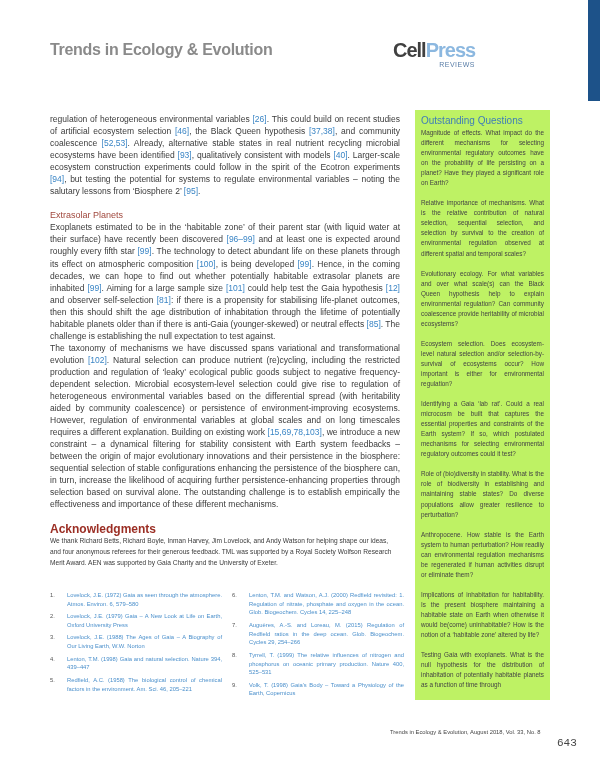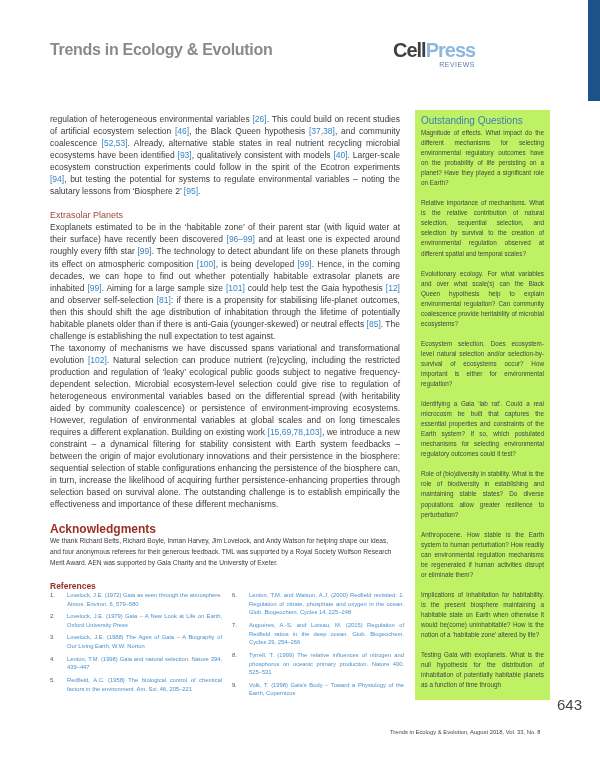--- a/index.html
+++ b/index.html
@@ -22,21 +22,21 @@
   .refs-head { color:#9b2e24; font-size:8.5px; font-weight:bold; margin-top:12px; }
   .refs { position:absolute; left:50px; top:591px; width:355px; display:flex; gap:10px; font-size:5.8px; line-height:8.7px; }
   .refs-col { width:172px; }
   .ref-item { display:flex; margin-bottom:3.8px; }
   .ref-num { width:17px; flex-shrink:0; color:#555; }
   .ref-text { color:#4a8fcb; text-align:justify; }
   .box { position:absolute; left:415px; top:110px; width:135px; height:590px; background:#bef264; padding:5px 6px 0 6px; box-sizing:border-box; overflow:hidden; }
   .box-title { color:#3f7db8; font-size:10px; margin-bottom:2px; }
   .q { font-size:6.35px; line-height:10.05px; color:#444; text-align:justify; margin-bottom:10px; }
   .footer { position:absolute; left:390px; top:729px; font-size:5.8px; color:#444; }
-  .page-num { position:absolute; left:557px; top:696px; font-size:15px; color:#444; }
+  .page-num { position:absolute; left:557px; top:737px; font-size:11px; color:#444;font-family:Liberation Mono, monospace; }
 </style>
 </head>
 <body>
 
 <div class="journal">Trends in Ecology &amp; Evolution</div>
 
 <div class="logo">
   <div class="logo-main"><span class="logo-cell">Cell</span><span class="logo-press">Press</span></div>
   <div class="logo-sub">REVIEWS</div>
 </div>
@@ -46,21 +46,20 @@
   <p>regulation of heterogeneous environmental variables <span class="ref-link">[26]</span>. This could build on recent studies of artificial ecosystem selection <span class="ref-link">[46]</span>, the Black Queen hypothesis <span class="ref-link">[37,38]</span>, and community coalescence <span class="ref-link">[52,53]</span>. Already, alternative stable states in real nutrient recycling microbial ecosystems have been identified <span class="ref-link">[93]</span>, qualitatively consistent with models <span class="ref-link">[40]</span>. Larger-scale ecosystem construction experiments could follow in the spirit of the Ecotron experiments <span class="ref-link">[94]</span>, but testing the potential for systems to regulate environmental variables – noting the salutary lessons from ‘Biosphere 2’ <span class="ref-link">[95]</span>.</p>
 
   <div class="subhead">Extrasolar Planets</div>
   <p>Exoplanets estimated to be in the ‘habitable zone’ of their parent star (with liquid water at their surface) have recently been discovered <span class="ref-link">[96–99]</span> and at least one is expected around roughly every fifth star <span class="ref-link">[99]</span>. The technology to detect abundant life on these planets through its effect on atmospheric composition <span class="ref-link">[100]</span>, is being developed <span class="ref-link">[99]</span>. Hence, in the coming decades, we can hope to find out whether potentially habitable extrasolar planets are inhabited <span class="ref-link">[99]</span>. Aiming for a large sample size <span class="ref-link">[101]</span> could help test the Gaia hypothesis <span class="ref-link">[12]</span> and observer self-selection <span class="ref-link">[81]</span>: if there is a propensity for stabilising life-planet outcomes, then this should shift the age distribution of inhabitation through the lifetime of potentially habitable planets older than if there is anti-Gaia (younger-skewed) or neutral effects <span class="ref-link">[85]</span>. The challenge is establishing the null expectation to test against.</p>
 
   <p>The taxonomy of mechanisms we have discussed spans variational and transformational evolution <span class="ref-link">[102]</span>. Natural selection can produce nutrient (re)cycling, including the restricted production and regulation of ‘leaky’ ecological public goods subject to negative frequency-dependent selection. Microbial ecosystem-level selection could give rise to regulation of heterogeneous environmental variables based on the differential spread (with heritability aided by community coalescence) or persistence of environment-improving ecosystems. However, regulation of environmental variables at global scales and on long timescales requires a different explanation. Building on existing work <span class="ref-link">[15,69,78,103]</span>, we introduce a new constraint – a dynamical filtering for stability consistent with Earth system feedbacks – between the origin of major evolutionary innovations and their persistence in the biosphere: sequential selection of stable configurations enhancing the persistence of the biosphere can, in turn, increase the likelihood of acquiring further persistence-enhancing properties through selection based on survival alone. The outstanding challenge is to establish empirically the effectiveness and importance of these different mechanisms.</p>
 
   <div class="ack-head">Acknowledgments</div>
   <div class="ack-text">We thank Richard Betts, Richard Boyle, Inman Harvey, Jim Lovelock, and Andy Watson for helping shape our ideas, and four anonymous referees for their generous feedback. TML was supported by a Royal Society Wolfson Research Merit Award. AEN was supported by Gaia Charity and the University of Exeter.</div>
 
-  <div class="refs-head">References</div>
 </div>
 
 <div class="refs">
   <div class="refs-col">
     <div class="ref-item">
         <span class="ref-num">1.</span>
         <span class="ref-text">Lovelock, J.E. (1972) Gaia as seen through the atmosphere. Atmos. Environ. 6, 579–580</span>
       </div>
     <div class="ref-item">
         <span class="ref-num">2.</span>

